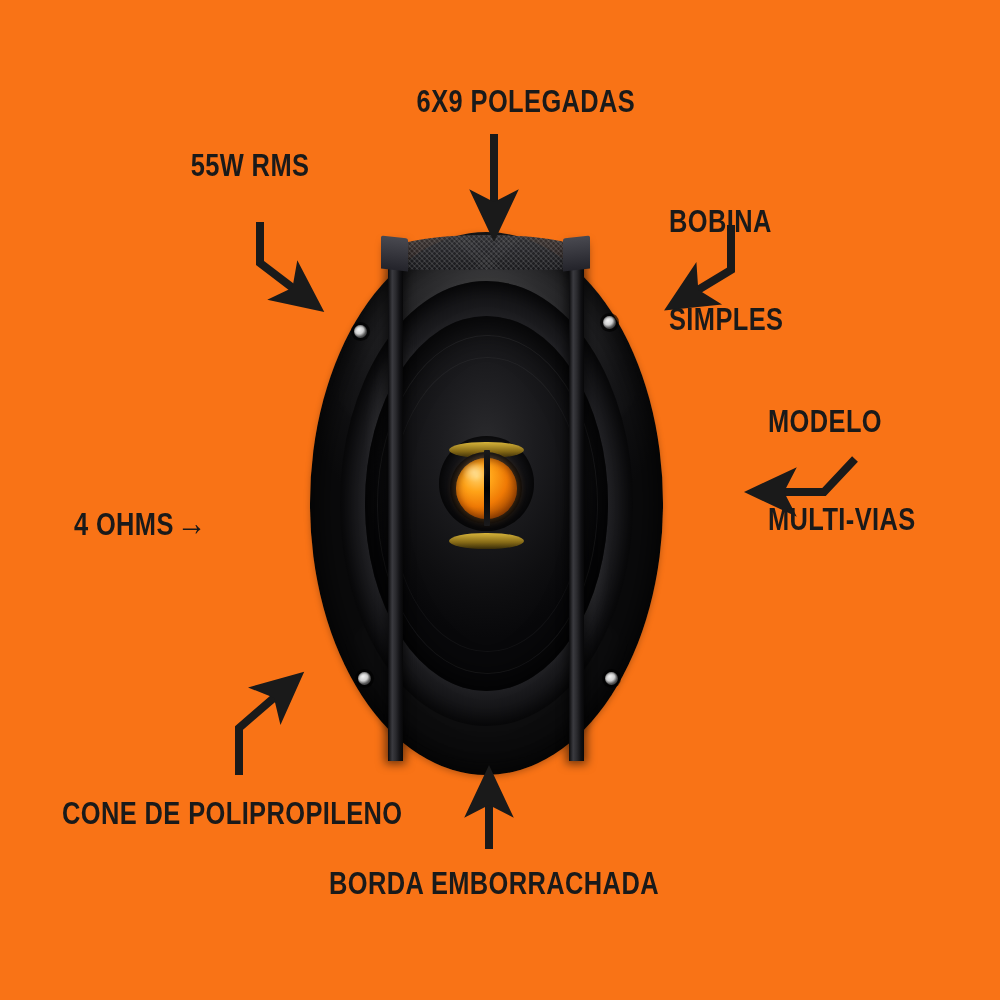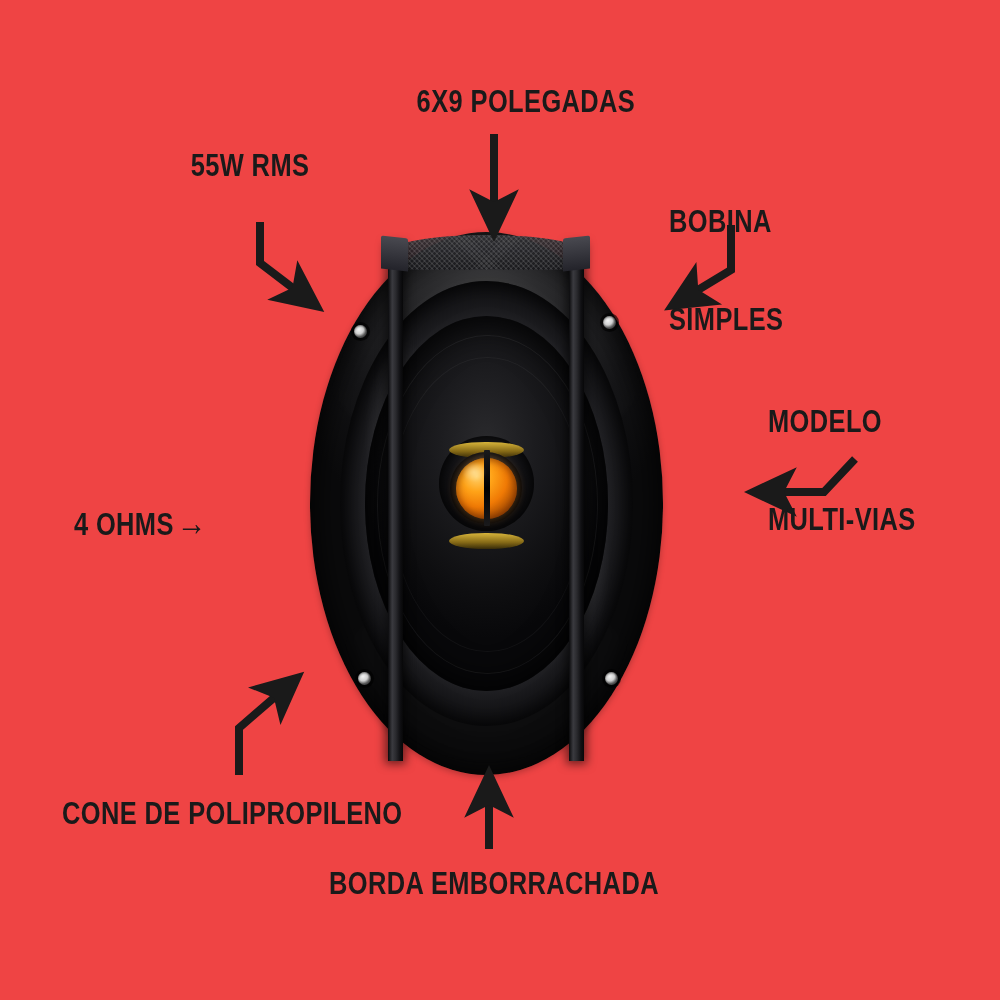--- a/index.html
+++ b/index.html
@@ -7,21 +7,21 @@
     padding: 0;
     background: #ffffff;
   }
   body {
     font-family: "Liberation Sans", sans-serif;
   }
   #stage {
     position: relative;
     width: 1000px;
     height: 1000px;
-    background: #ef4444;
+    background: #f97316;
     overflow: hidden;
   }
 
   
   .anno {
     position: absolute;
     color: #1a1a1a;
     font-family: "Liberation Sans", sans-serif;
     font-weight: 700;
     font-stretch: condensed;

